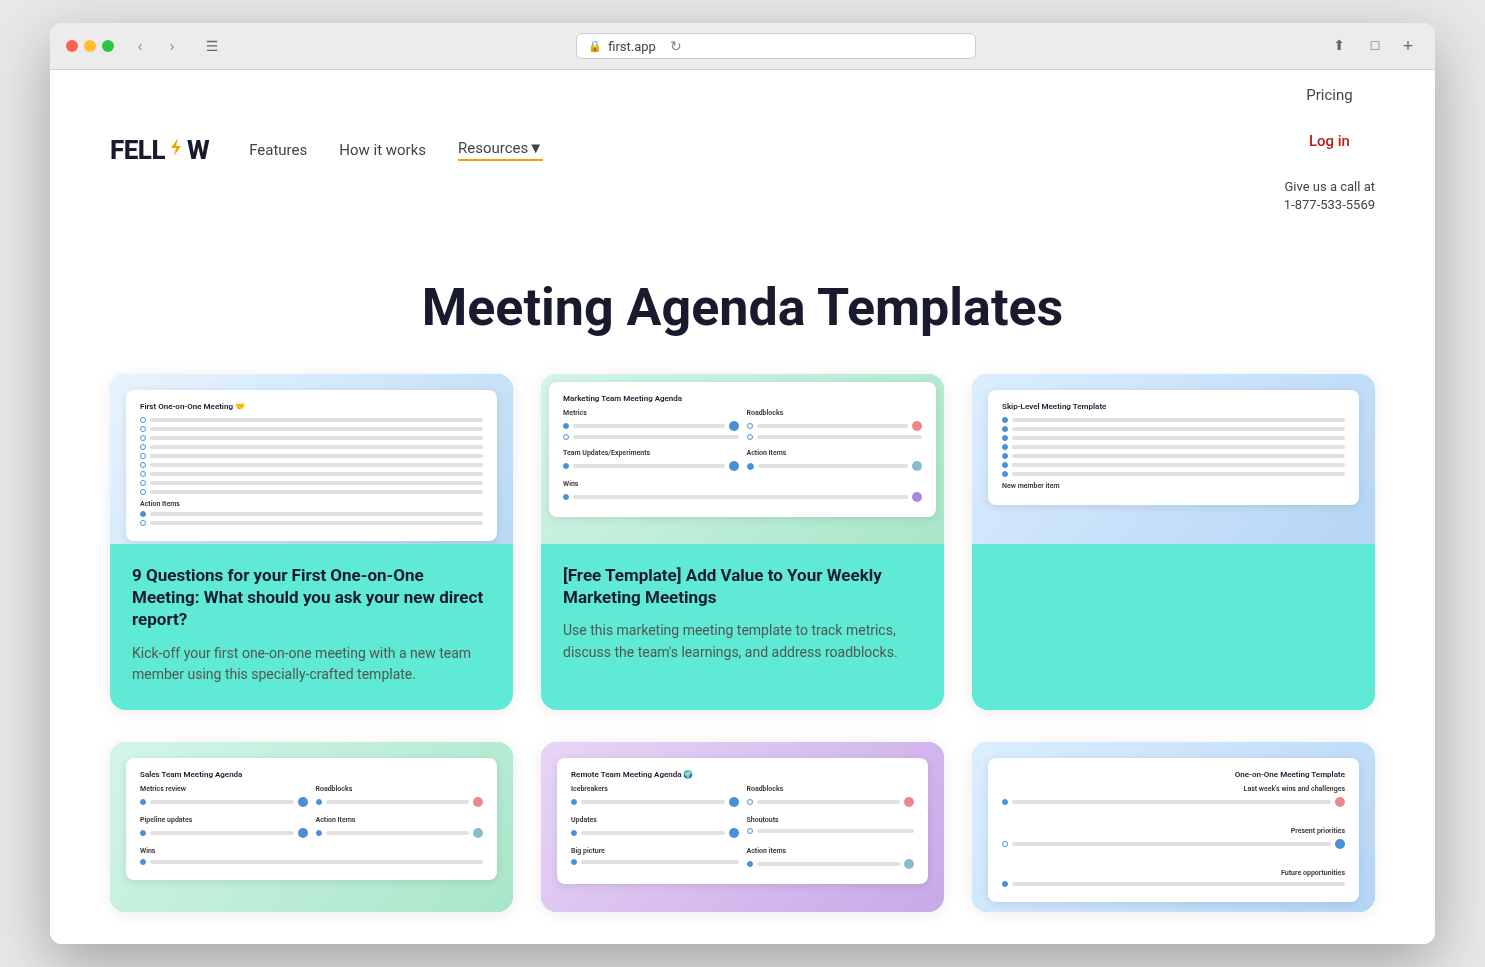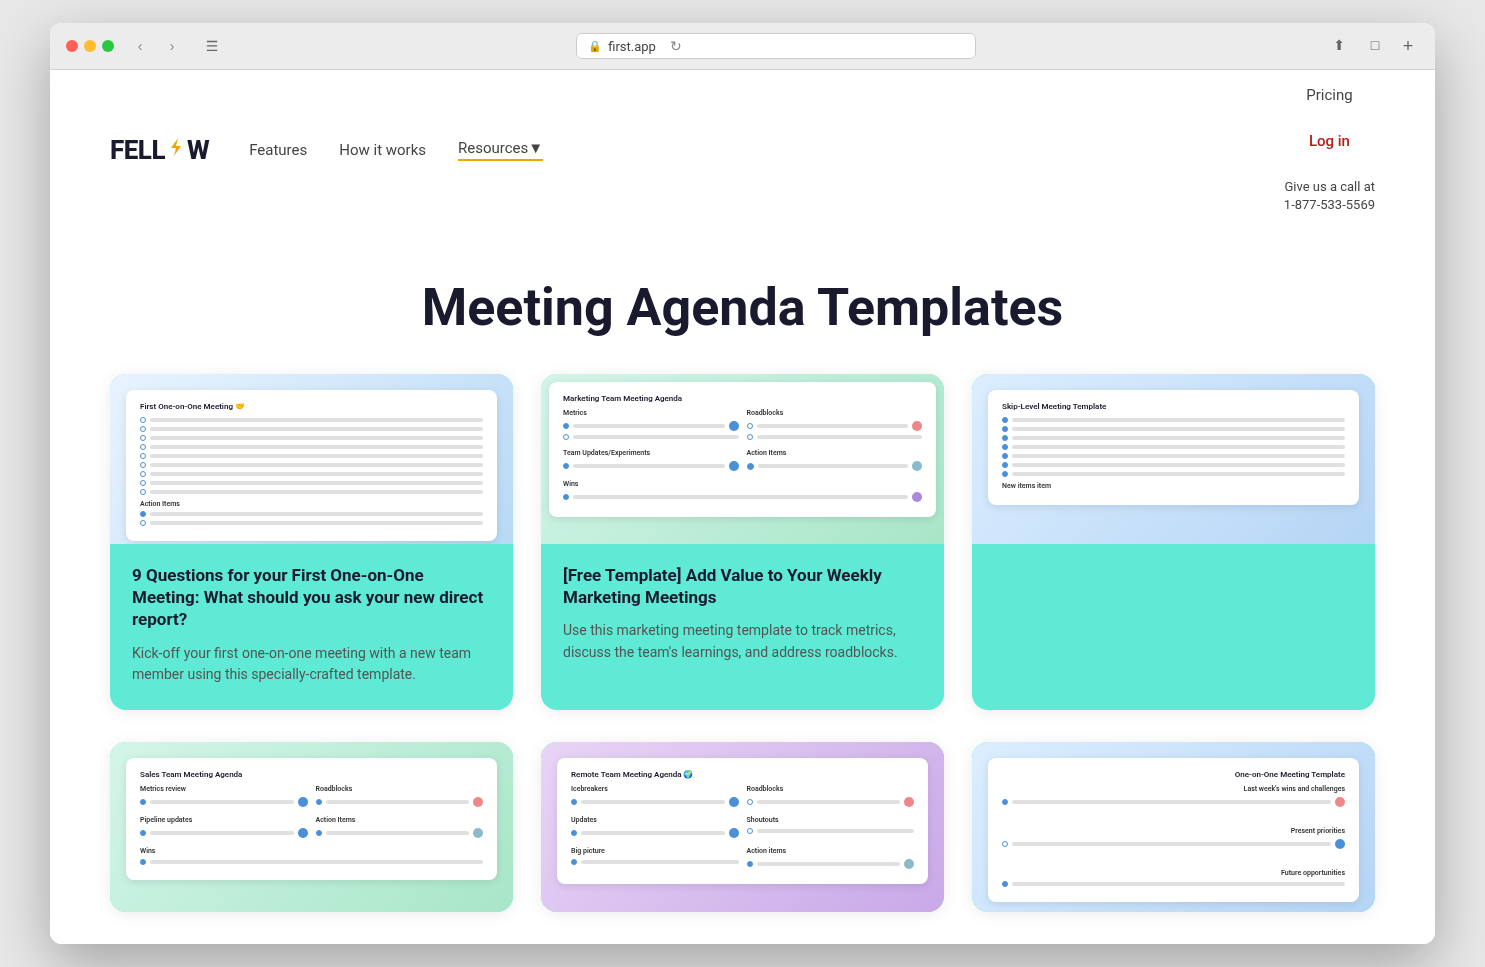--- a/index.html
+++ b/index.html
@@ -558,21 +558,21 @@
                 <div class="mock-line" style="width:85%"></div>
               </div>
             <div class="mock-row">
                 <div class="mock-circle checked"></div>
                 <div class="mock-line" style="width:78%"></div>
               </div>
             <div class="mock-row">
                 <div class="mock-circle checked"></div>
                 <div class="mock-line" style="width:88%"></div>
               </div>
-            <div class="mock-section-title">New items item</div>
+            <div class="mock-section-title">New member item</div>
           </div>
         </div>
       </div>
 
     </div>
 
     <div class="cards-grid" style="padding-top:0;gap:28px;">
 
       <div class="card">
         <div class="card-image img-sales">

